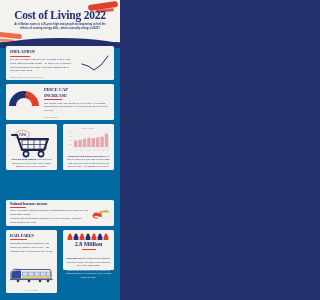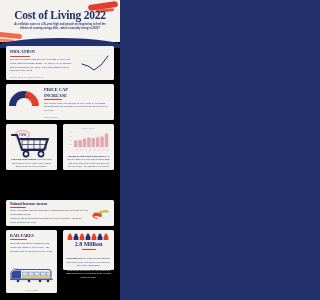--- a/index.html
+++ b/index.html
@@ -5,21 +5,21 @@
   * { box-sizing: border-box; margin: 0; padding: 0; }
   html, body {
     width: 120px; height: 300px;
     overflow: hidden;
     background: #22306b;
     font-family: "Liberation Sans", sans-serif;
   }
   .poster {
     position: relative;
     width: 120px; height: 300px;
-    background: #000000;
+    background: #0369a1;
     overflow: hidden;
   }
 
   
   .header {
     position: relative;
     height: 42px;
     background: #f4f2ef;
     overflow: hidden;
   }

